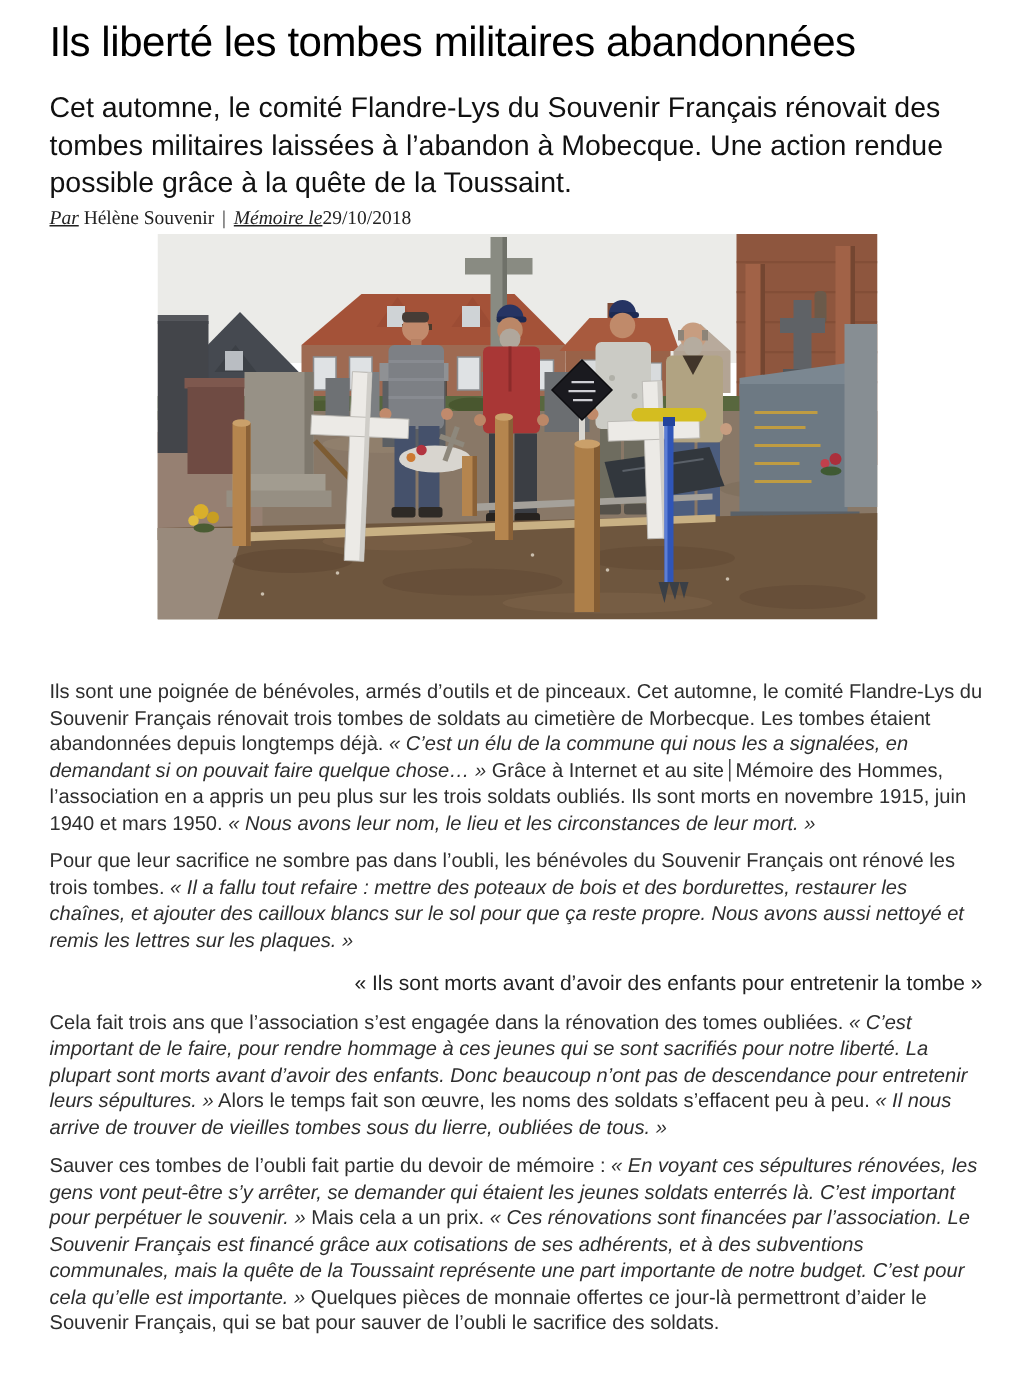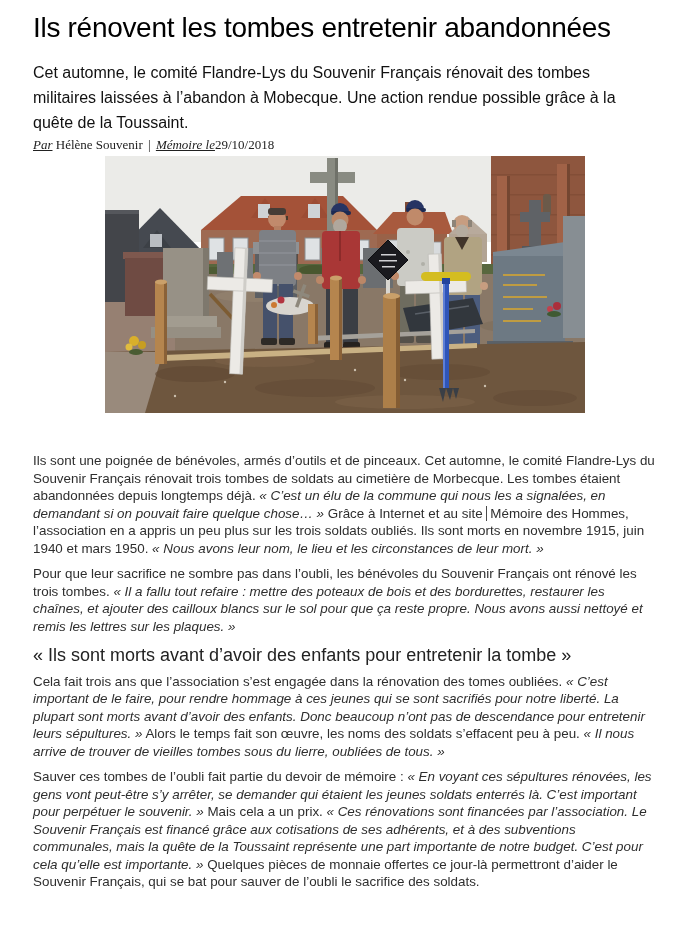--- a/index.html
+++ b/index.html
@@ -16,21 +16,21 @@
   .headline {
     margin: 0 0 16px 0;
     font-size: 28px;
     line-height: 1.15;
     font-weight: 400;
     color: #000000;
     letter-spacing: -0.3px;
   }
   .lede {
     margin: 0 0 2px 0;
-    font-size: 16px;
+    font-size: 19px;
     line-height: 25px;
     font-weight: 400;
     color: #111111;
   }
   .byline {
     margin: 0 0 3px 0;
     font-family: "Liberation Serif", serif;
     font-size: 13px;
     color: #222222;
   }
@@ -46,41 +46,42 @@
 
   .article-body {
     margin-top: 39px;
     font-size: 13.4px;
     line-height: 17.5px;
     color: #2e2e2e;
   }
   .article-p { margin: 0 0 8px 0; }
   .article-sub {
     margin: 12px 0 8px 0;
-    font-size: 18px;
+    font-size: 14px;
     line-height: 17.5px;
     font-weight: 400;
     color: #222222;
+    text-align: right;
   }
   .q { font-style: italic; }
   .caret {
     display: inline-block;
     width: 1px;
     height: 15px;
     background: #4a4a4a;
     vertical-align: -3px;
     margin-left: 3px;
   }
 </style>
 </head>
 <body>
 
 <div class="container">
 
-  <h1 class="headline">Ils rénovent les tombes entretenir abandonnées</h1>
+  <h1 class="headline">Ils liberté les tombes militaires abandonnées</h1>
 
   <p class="lede">Cet automne, le comité Flandre-Lys du Souvenir Français rénovait des tombes militaires laissées à l’abandon à Mobecque. Une action rendue possible grâce à la quête de la Toussaint.</p>
 
   <p class="byline">
     <span class="it">Par</span>
     <span>Hélène Souvenir</span>
     <span class="sep">|</span>
     <span class="it">Mémoire le</span><span>29/10/2018</span>
   </p>
 

